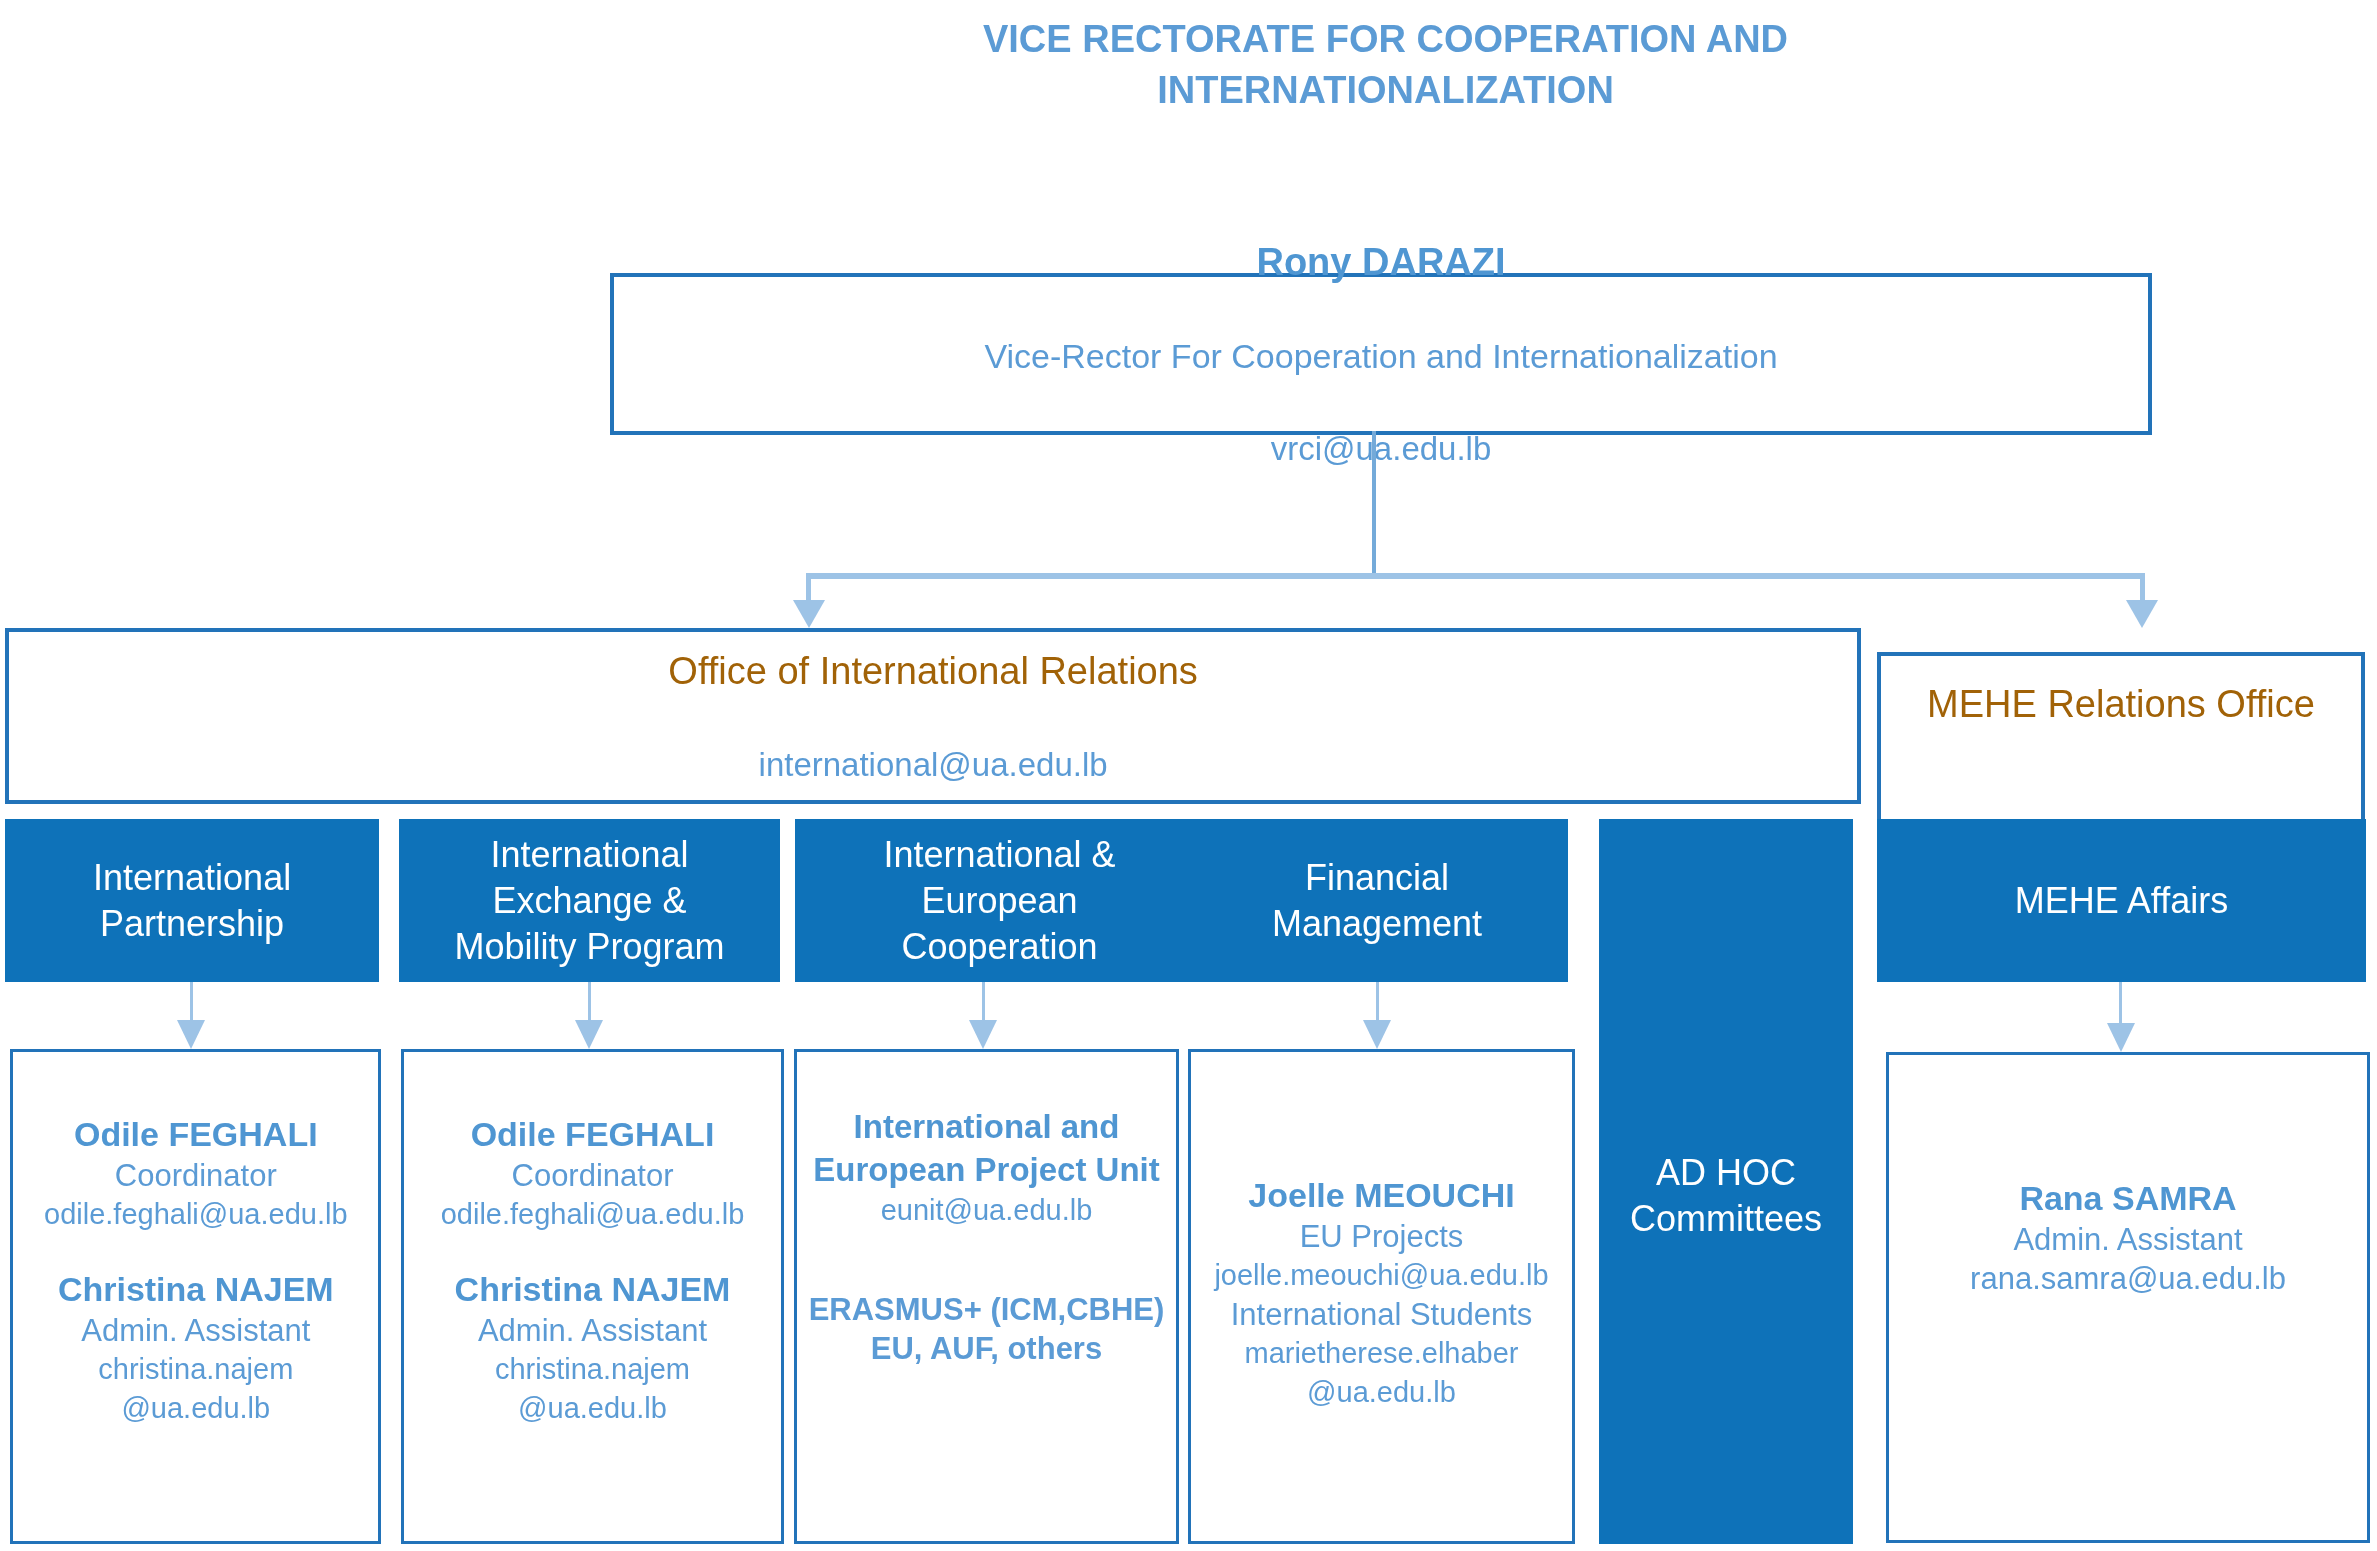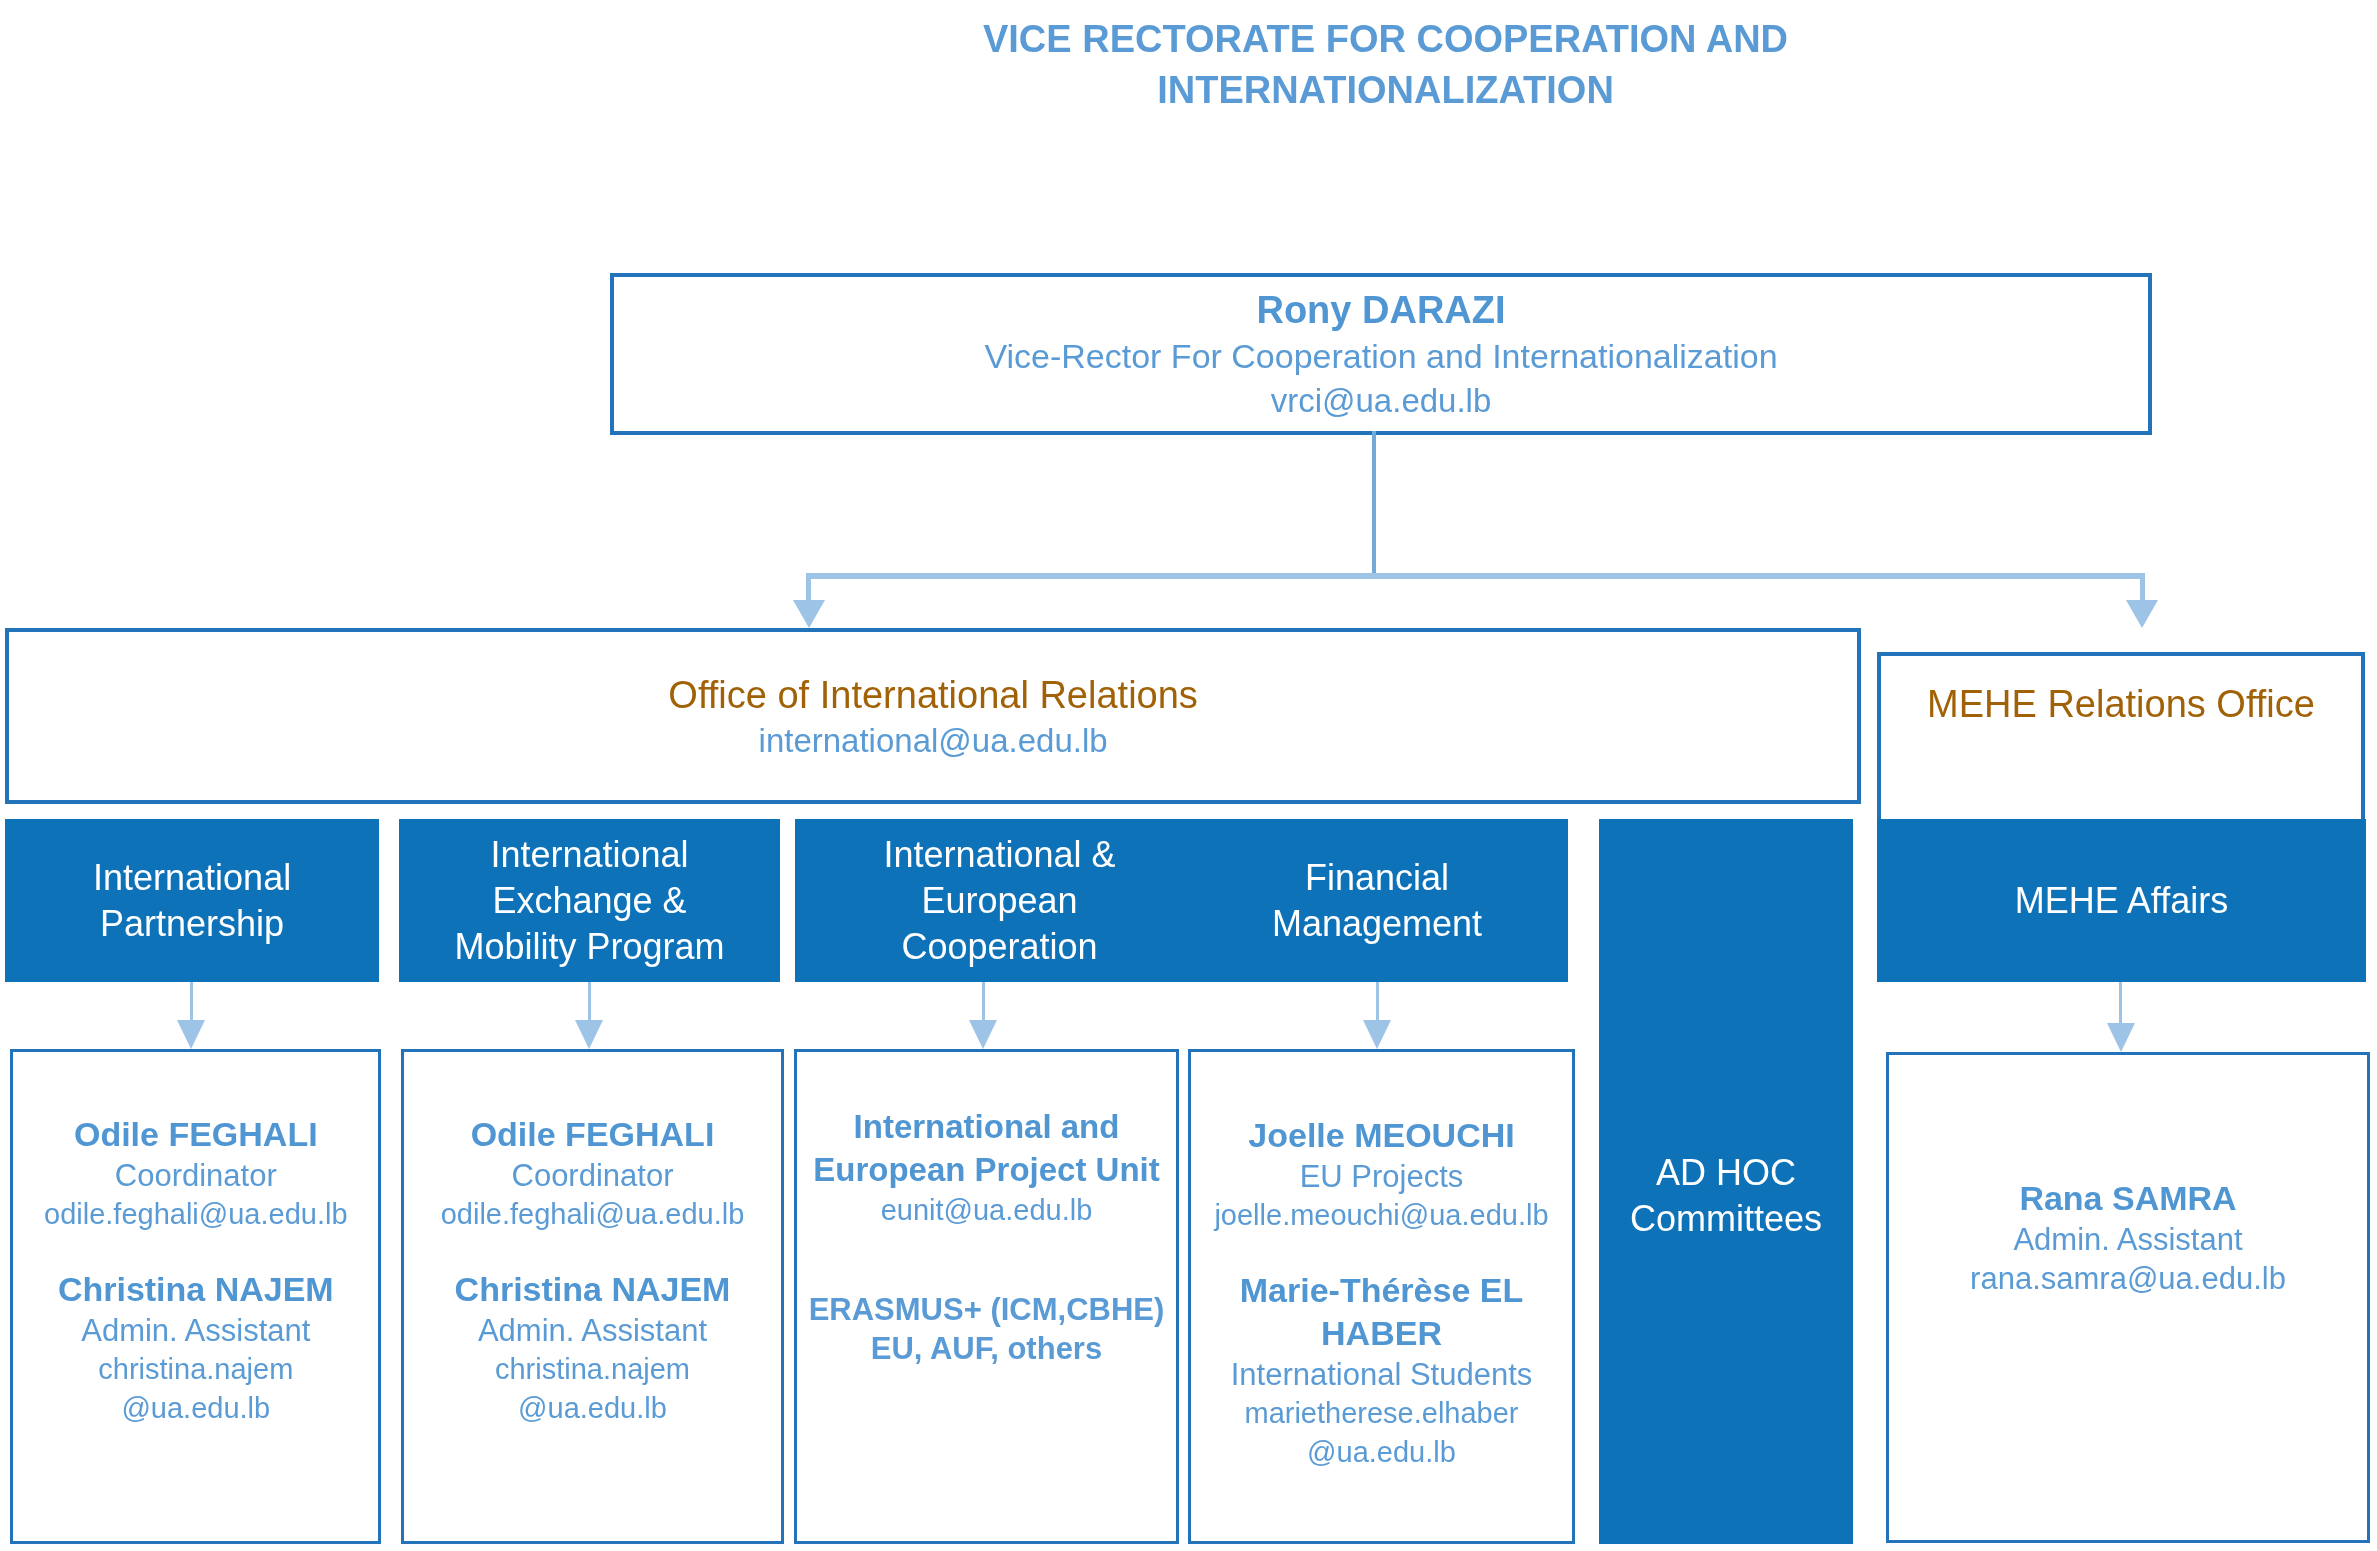--- a/index.html
+++ b/index.html
@@ -9,21 +9,21 @@
   }
   
   .fillbox {
     position:absolute; background:#0e72b9; color:#ffffff;
     display:flex; align-items:center; justify-content:center; text-align:center;
   }
   .fillbox .fill-label { font-size:36px; line-height:46px; }
   
   .outline {
     position:absolute; background:#ffffff; border:4.3px solid #2273b9;
-    display:flex; flex-direction:column; align-items:center; justify-content:center; text-align:center;
+    display:flex; flex-direction:column; align-items:center; justify-content:center; text-align:center;gap:48px;
   }
   .staff {
     border-width:3.4px;
   }
   .staff .content { display:flex; flex-direction:column; align-items:center; }
   .bold { font-weight:bold; }
   .page-title { position:absolute; text-align:center; color:#5b9bd5; font-weight:bold; font-size:38px; line-height:51px; }
   .vr-name  { color:#4f96d2; font-weight:bold; font-size:38px; line-height:48px; }
   .vr-role  { color:#5b9bd5; font-size:34px; line-height:45px; white-space:nowrap; }
   .vr-email { color:#5b9bd5; font-size:33px; line-height:43px; white-space:nowrap; }
@@ -150,21 +150,20 @@
       <div class="para3 line bold">ERASMUS+ (ICM,CBHE)</div>
       <div class="line bold">EU, AUF, others</div>
     </div>
   </div>
 
   <div class="outline staff" style="left:1188px; top:1049px; width:381px; height:489px;">
     <div class="content" style="transform:translateY(-13px);margin-top:18px;">
       <div class="name nw">Joelle MEOUCHI</div>
       <div class="line">EU Projects</div>
       <div class="email">joelle.meouchi@ua.edu.lb</div>
-      <div class="para2 name">Marie-Thérèse EL HABER</div>
       <div class="line">International Students</div>
       <div class="email">marietherese.elhaber</div>
       <div class="email">@ua.edu.lb</div>
     </div>
   </div>
 
   <div class="outline staff" style="left:1886px; top:1052px; width:478px; height:485px;">
     <div class="content" style="transform:translateY(-60px);">
       <div class="name nw">Rana SAMRA</div>
       <div class="line">Admin. Assistant</div>

